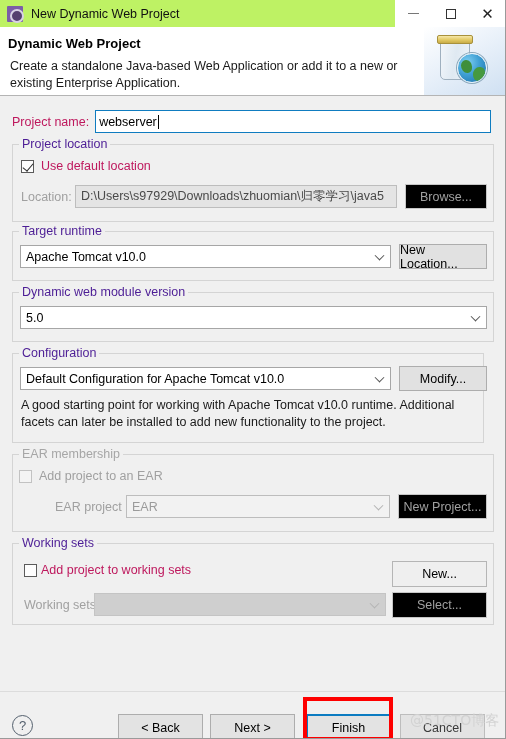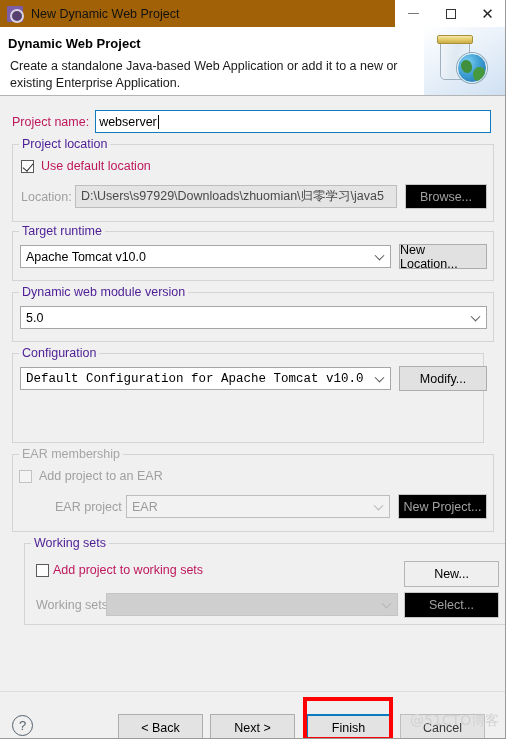--- a/index.html
+++ b/index.html
@@ -16,21 +16,21 @@
     background: #f0f0f0;
     border: 1px solid #9a9a9a;
     border-top: none; border-left: none;
     overflow: hidden;
   }
 
   
   .titlebar {
     position: absolute; top: 0; left: 0;
     width: 506px; height: 27px;
-    background: #a16207;
+    background: #bef264;
     display: flex; align-items: center;
   }
   .title-icon {
     width: 16px; height: 16px; margin-left: 7px; margin-right: 8px;
     background: #7b5ea7;
     position: relative; flex: none;
     border-radius: 1px;
   }
   .title-icon::before {
     content: ""; position: absolute;
@@ -316,44 +316,45 @@
     <div class="group" style="left:12px; top:196px; width:482px; height:50px;padding-left:16px;">
       <span class="group-title">Dynamic web module version</span>
       <span class="combo" style="position:absolute; left:7px; top:13px; width:467px;">
         <span>5.0</span>
         <span class="arrow"></span>
       </span>
     </div>
 
     <div class="group" style="left:12px; top:257px; width:472px; height:90px;">
       <span class="group-title">Configuration</span>
-      <span class="combo" style="position:absolute; left:7px; top:13px; width:371px;font-family:Liberation Mono, monospace;">
+      <span class="combo" style="position:absolute; left:7px; top:13px; width:371px;">
         <span>Default Configuration for Apache Tomcat v10.0</span>
         <span class="arrow"></span>
       </span>
       <span class="btn" style="position:absolute; left:386px; top:12px; width:88px;">Modify...</span>
+      <span class="desc-text" style="left:8px; top:43px; width:466px;">A good starting point for working with Apache Tomcat v10.0 runtime. Additional facets can later be installed to add new functionality to the project.</span>
     </div>
 
     <div class="group" style="left:12px; top:358px; width:482px; height:78px;">
       <span class="group-title dim">EAR membership</span>
 
       <div class="cbrow" style="position:absolute; left:6px; top:14px;">
         <span class="cb dim"></span>
         <span class="lbl dim">Add project to an EAR</span>
       </div>
 
       <span class="lbl dim" style="position:absolute; left:6px; top:45px;margin-left:36px;">EAR project name:</span>
       <span class="combo earfield" style="position:absolute; left:113px; top:40px; width:264px;">
         <span>EAR</span>
         <span class="arrow dim"></span>
       </span>
       <span class="btn disabled" style="position:absolute; left:385px; top:39px; width:89px;">New Project...</span>
     </div>
 
-    <div class="group" style="left:24px; top:447px; width:482px; height:82px;">
+    <div class="group" style="left:12px; top:447px; width:482px; height:82px;">
       <span class="group-title">Working sets</span>
 
       <div class="cbrow" style="position:absolute; left:11px; top:19px; gap:4px;">
         <span class="cb"></span>
         <span class="lbl">Add project to working sets</span>
       </div>
       <span class="btn white" style="position:absolute; left:379px; top:17px; width:95px; height:26px;">New...</span>
 
       <span class="lbl dim" style="position:absolute; left:11px; top:54px;">Working sets:</span>
       <span class="combo disabled" style="position:absolute; left:81px; top:49px; width:292px;">

